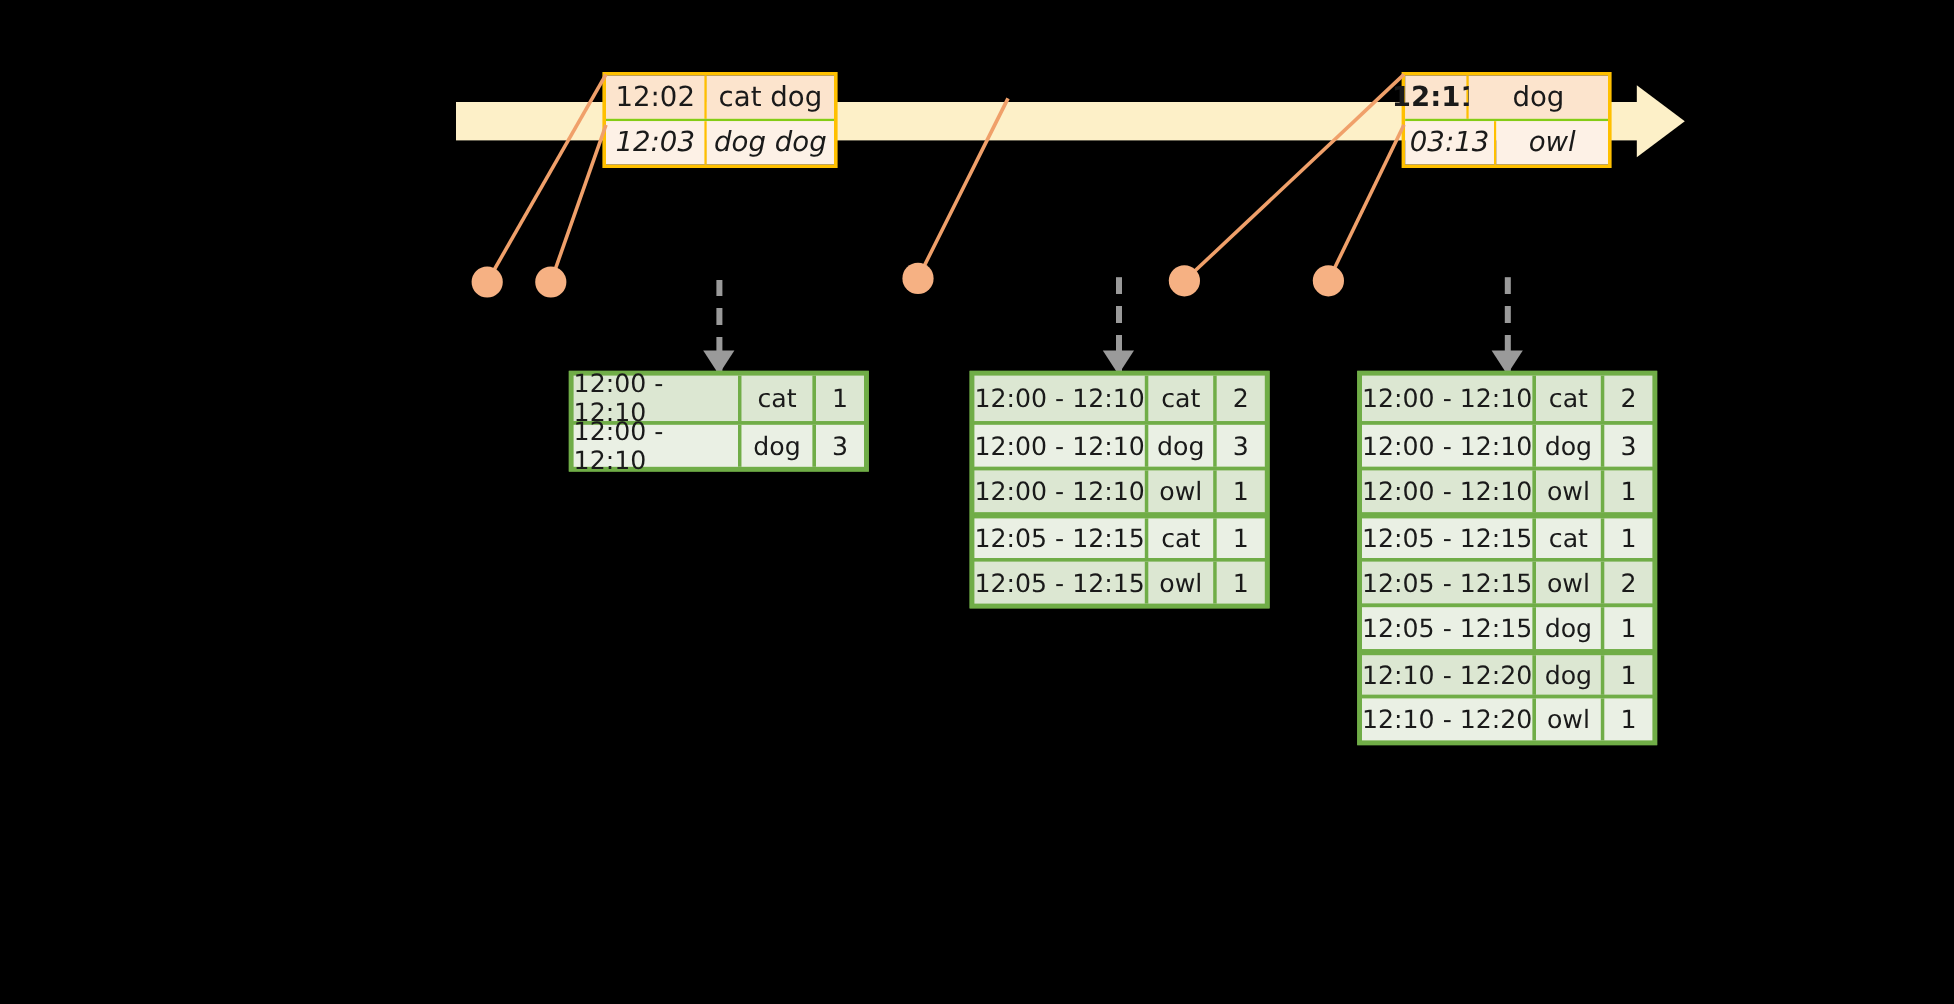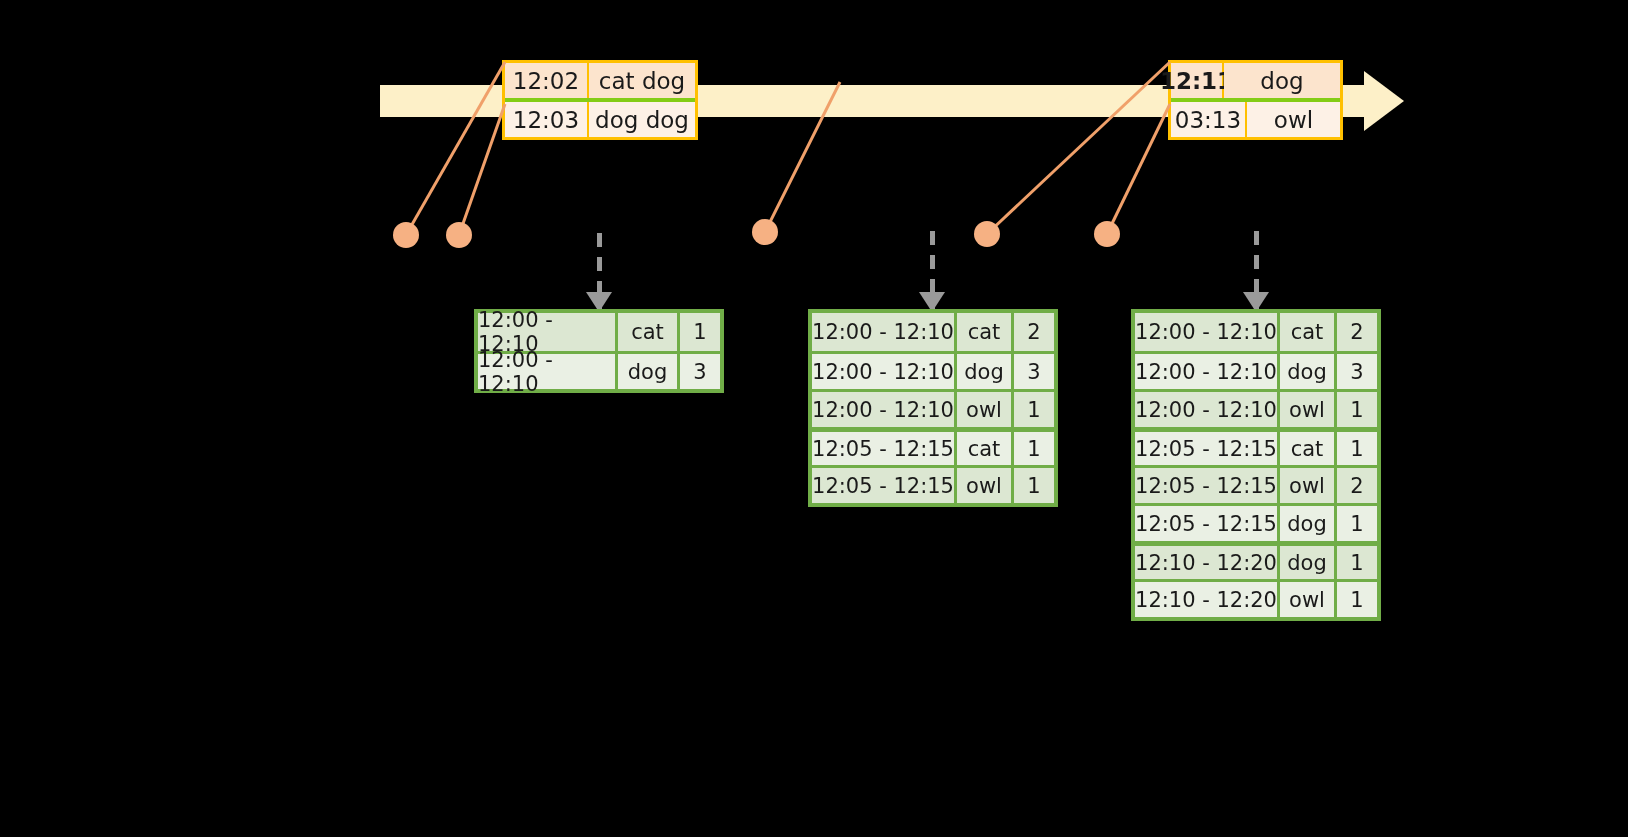--- a/index.html
+++ b/index.html
@@ -10,21 +10,21 @@
   
   .tl-bar{position:absolute;background:#fdf0c8;}
   .tl-head{position:absolute;width:0;height:0;
            border-top:30px solid transparent;border-bottom:30px solid transparent;
            border-left:40px solid #fdf0c8;}
 
   
   .evt{position:absolute;border:3px solid #ffc000;box-sizing:border-box;
        display:flex;flex-direction:column;}
   .evt-row{display:flex;flex:1;box-sizing:border-box;}
-  .evt-row + .evt-row{border-top:4px solid #84cc16;}
+  .evt-row + .evt-row{border-top:2px solid #84cc16;font-style:italic;}
   .evt-row.shade .c{background:#fce4cd;}
   .evt-row.light .c{background:#fdf1e6;}
   .evt .c{display:flex;align-items:center;justify-content:center;
           font-size:23px;color:#1a1a1a;box-sizing:border-box;}
   .evt .c.time{border-right:2px solid #ffc000;}
 
   
   .dot{position:absolute;width:26px;height:26px;border-radius:50%;
        background:#f6b183;}
   .leader{position:absolute;left:0;top:0;width:1628px;height:837px;

